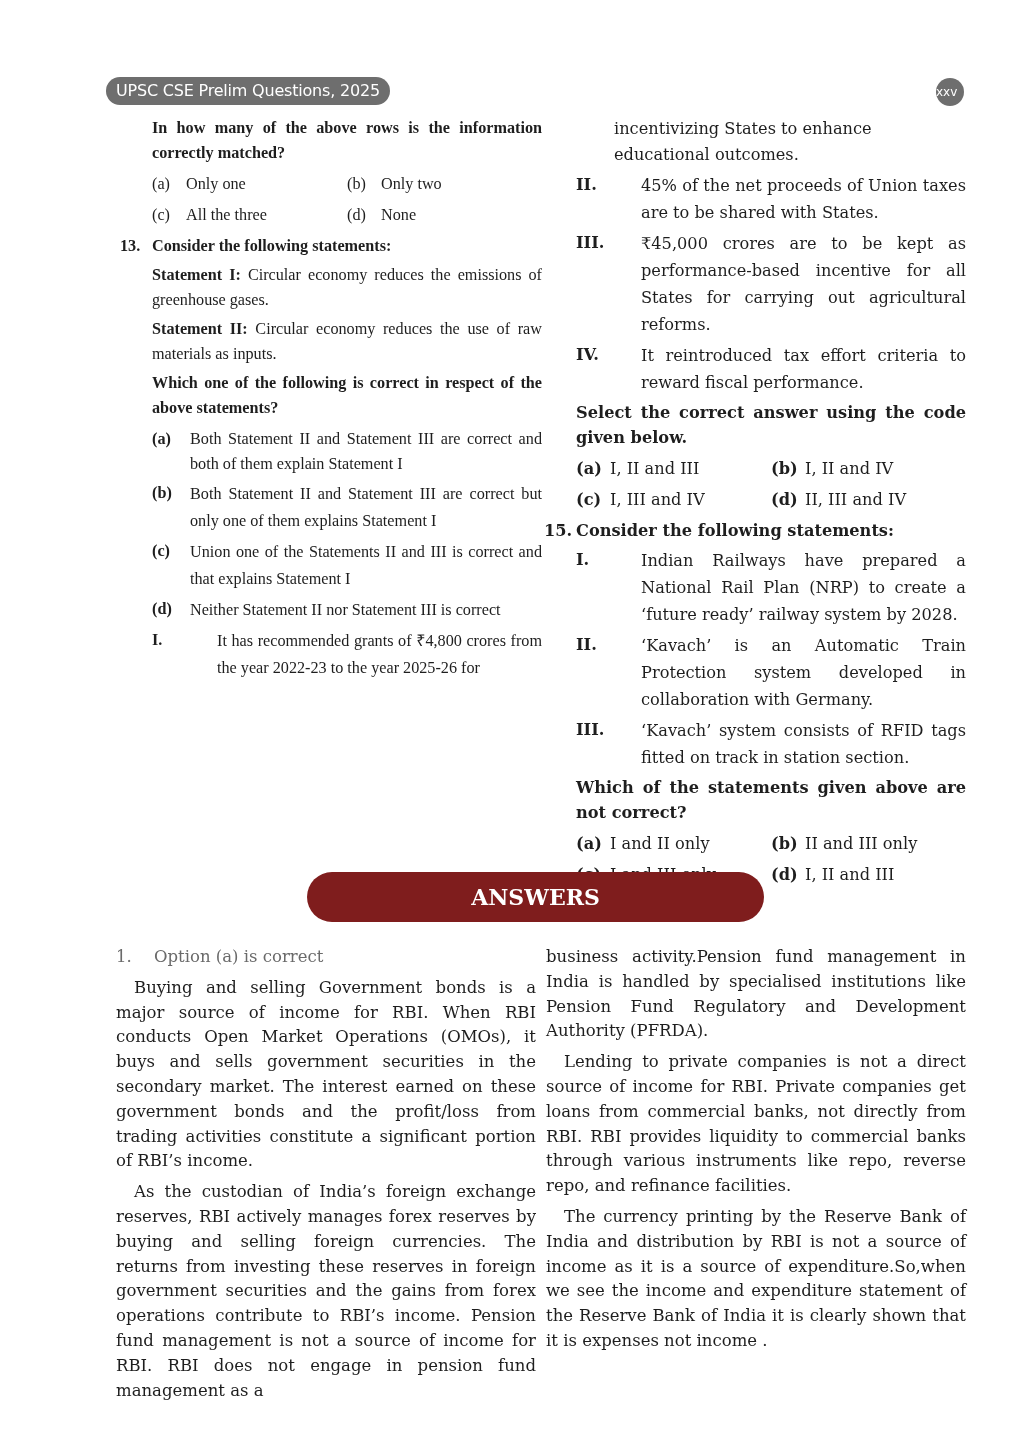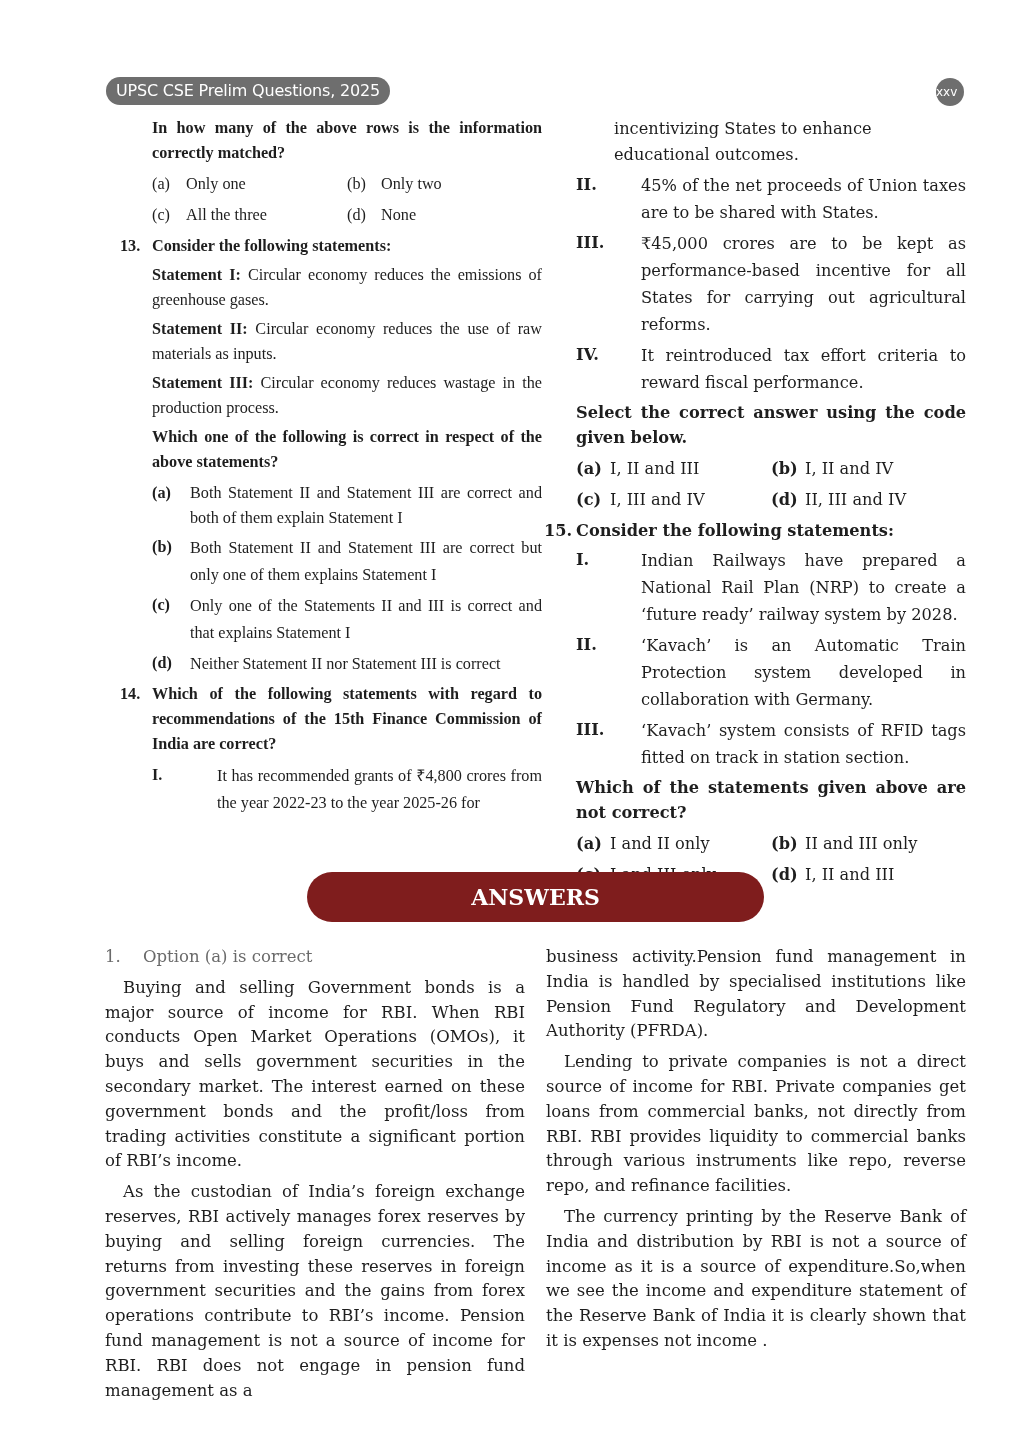--- a/index.html
+++ b/index.html
@@ -32,21 +32,21 @@
   .stmt { margin-bottom: 4px; text-align: justify; }
   .roman { display: flex; margin-bottom: 4px; gap: 27px; }
   .roman .lbl { font-weight: bold; width: 38px; flex: none; }
   .roman .txt { text-align: justify; flex: 1; line-height: 27px; }
 
   .answers-banner { position: absolute; left: 283px; top: 872px; width: 457px; height: 50px;
     background: #7f1d1d; border-radius: 25px; color: #fff; text-align: center;
     font-family: "DejaVu Serif", "Liberation Serif", serif; font-weight: bold; font-size: 22px; line-height: 50px; }
 
   .ans-col { position: absolute; width: 420px; font-size: 16.5px; line-height: 24.8px; }
-  .ans-left { left: 81px; top: 945px; }
+  .ans-left { left: 92px; top: 945px; }
   .ans-right { left: 522px; top: 945px; }
   .ans-head { color: #6a6a6a; margin-bottom: 6px; }
   .ans-head .n { display: inline-block; width: 38px; }
   .para { text-align: justify; text-indent: 18px; margin: 0 0 6px 0; }
   .para.noindent { text-indent: 0; }
 </style>
 </head>
 <body>
 
 <div class="page">
@@ -74,43 +74,38 @@
           <span>None</span>
         </div>
     </div>
 
     <div class="qnum">
       <span class="num">13.</span>
       <div class="bold" style="margin-bottom:4px">Consider the following statements:</div>
     </div>
     <div class="stmt"><span class="bold">Statement I:</span> <span>Circular economy reduces the emissions of greenhouse gases.</span></div>
     <div class="stmt"><span class="bold">Statement II:</span> <span>Circular economy reduces the use of raw materials as inputs.</span></div>
-    <div class="stmt"><span class="bold">Statement III:</span> <span>Circular economy reduces wastage in the production process.</span></div>
     <div class="qstem">Which one of the following is correct in respect of the above statements?</div>
     <div class="optlong">
         <span class="lbl">(a)</span>
         <span class="txt">Both Statement II and Statement III are correct and both of them explain Statement I</span>
       </div>
     <div class="optlong">
         <span class="lbl">(b)</span>
         <span class="txt" style="line-height:27px">Both Statement II and Statement III are correct but only one of them explains Statement I</span>
       </div>
     <div class="optlong">
         <span class="lbl">(c)</span>
-        <span class="txt" style="line-height:27px">Only one of the Statements II and III is correct and that explains Statement I</span>
+        <span class="txt" style="line-height:27px">Union one of the Statements II and III is correct and that explains Statement I</span>
       </div>
     <div class="optlong">
         <span class="lbl">(d)</span>
         <span class="txt" style="line-height:27px">Neither Statement II nor Statement III is correct</span>
       </div>
 
-    <div class="qnum">
-      <span class="num">14.</span>
-      <div class="qstem">Which of the following statements with regard to recommendations of the 15th Finance Commission of India are correct?</div>
-    </div>
     <div class="roman">
         <span class="lbl">I.</span>
         <span class="txt">It has recommended grants of ₹4,800 crores from the year 2022-23 to the year 2025-26 for</span>
       </div>
   </div>
 
   <div class="col col-right">
     <div style="padding-left:38px; margin-bottom:4px; line-height:26px;">incentivizing States to enhance educational outcomes.</div>
     <div class="roman">
         <span class="lbl">II.</span>

